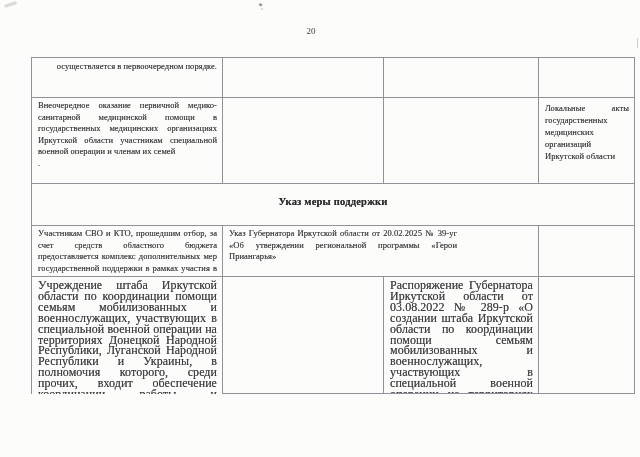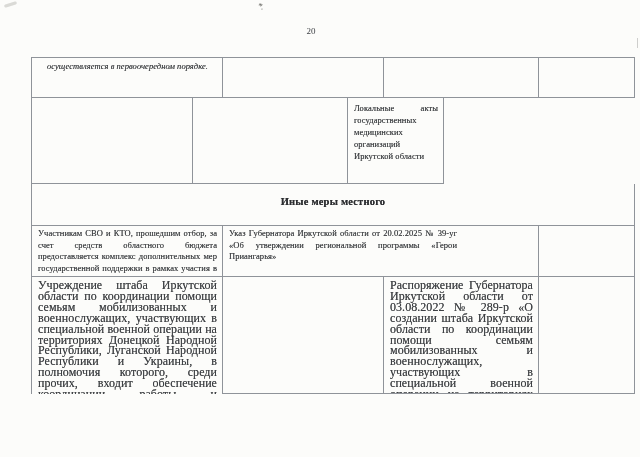--- a/index.html
+++ b/index.html
@@ -74,21 +74,21 @@
   .r5 .c1{border-bottom:none;}
   .txt{
     font-size:8.5px;
     line-height:11.5px;
     text-align:justify;
     padding:2px 5px 0 6px;
     color:#3d4044;
     text-shadow:0 0 0.4px rgba(70,70,70,0.75);
     letter-spacing:0.05px;
   }
-  .r1 .txt{padding-top:3px;text-align:center;font-style:italic;}
+  .r1 .txt{padding-top:3px;text-align:right;}
   .r2 .c4 .txt{line-height:12px;padding-top:4px;}
   .r4 .c23 .txt{width:228px;}
   .r5 .txt{font-size:12px;line-height:10.9px;padding-top:3px;}
   .head-txt{
     font-weight:bold;
     font-size:10.5px;
     text-align:center;
     padding-top:12px;
     color:#2b2d30;
     text-shadow:0 0 0.4px rgba(40,40,40,0.8);
@@ -112,30 +112,34 @@
     <div class="row r1">
       <div class="cell c1">
         <div class="txt">осуществляется в первоочередном порядке.</div>
       </div>
       <div class="cell c2"></div>
       <div class="cell c3"></div>
       <div class="cell c4"></div>
     </div>
 
     <div class="row r2">
+      <div class="cell c1">
+        <div class="txt">Внеочередное оказание первичной медико-санитарной медицинской помощи в государственных медицинских организациях Иркутской области участникам специальной военной операции и членам их семей</div>
+        <div class="txt dot-line">.</div>
+      </div>
       <div class="cell c2"></div>
       <div class="cell c3"></div>
       <div class="cell c4">
         <div class="txt">Локальные акты государственных медицинских организаций Иркутской области</div>
       </div>
     </div>
 
     <div class="row r3">
       <div class="cell chead">
-        <div class="head-txt">Иные меры местного</div>
+        <div class="head-txt">Указ меры поддержки</div>
       </div>
     </div>
 
     <div class="row r4">
       <div class="cell c1">
         <div class="txt">Участникам СВО и КТО, прошедшим отбор, за счет средств областного бюджета предоставляется комплекс дополнительных мер государственной поддержки в рамках участия в Программе.</div>
       </div>
       <div class="cell c23">
         <div class="txt">Указ Губернатора Иркутской области от 20.02.2025 № 39-уг «Об утверждении региональной программы «Герои Приангарья»</div>
       </div>

